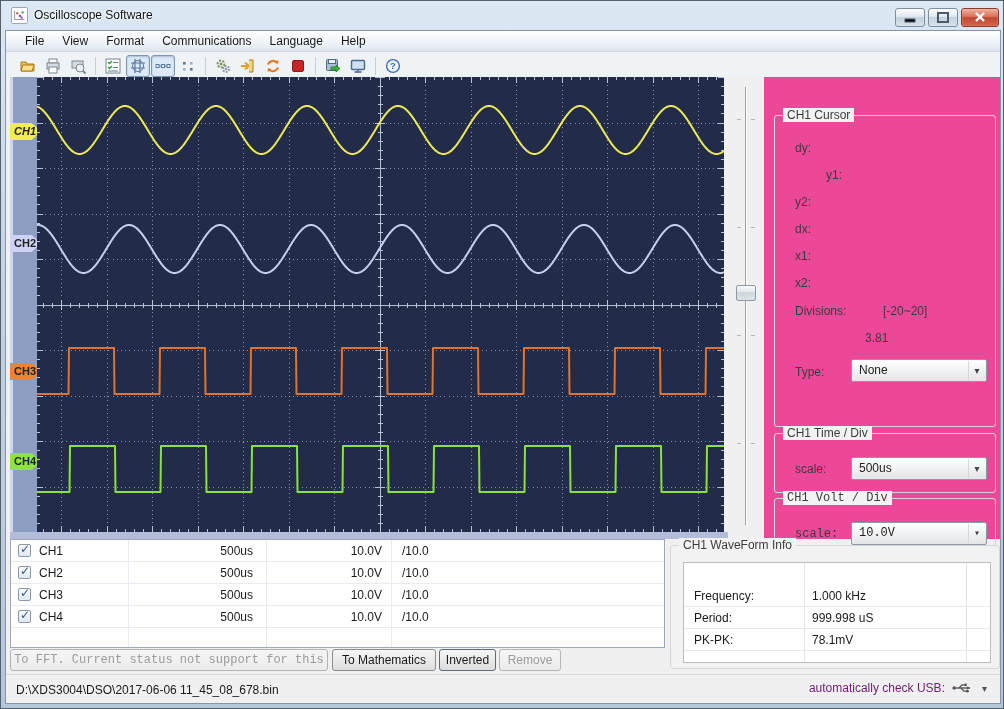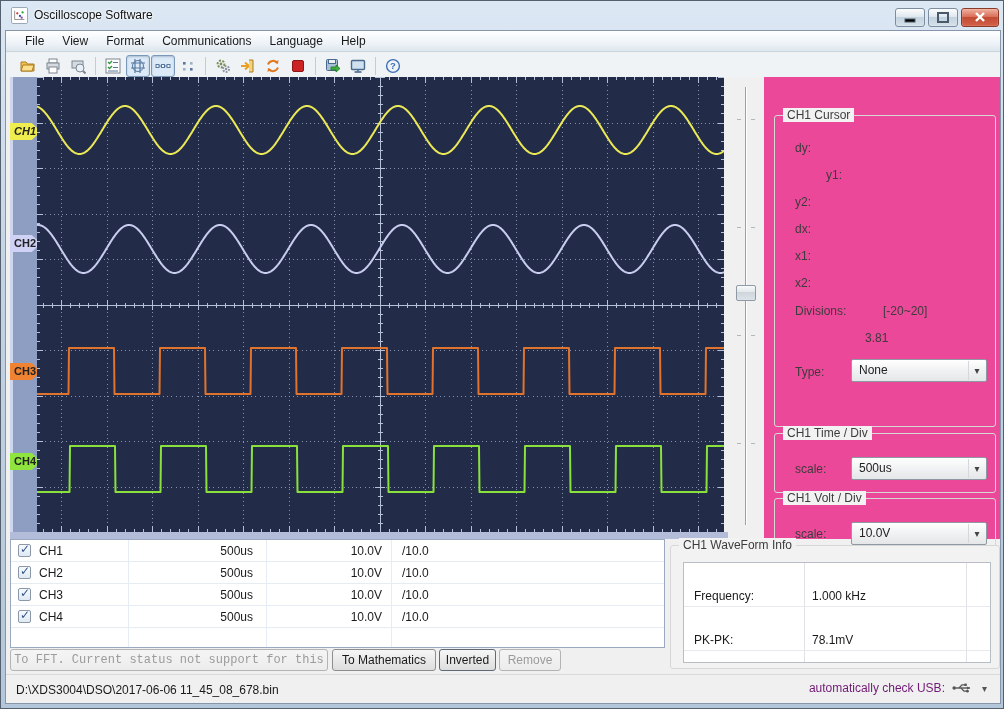--- a/index.html
+++ b/index.html
@@ -689,21 +689,21 @@
 
       <div class="groupbox" style="left:10px;top:356px;width:222px;height:60px;padding-left:20px;">
         <span class="gb-title">CH1 Time / Div</span>
         <span class="fldlabel" style="left:20px;top:28px;">scale:</span>
         <div class="dd" style="left:76px;top:23px;width:136px;">
           <span>500us</span>
           <span class="dd-arrow">▾</span>
         </div>
       </div>
 
-      <div class="groupbox" style="left:10px;top:421px;width:222px;height:60px;">
+      <div class="groupbox" style="left:10px;top:421px;width:222px;height:60px;font-family:Liberation Mono, monospace;">
         <span class="gb-title">CH1 Volt / Div</span>
         <span class="fldlabel" style="left:20px;top:28px;">scale:</span>
         <div class="dd" style="left:76px;top:23px;width:136px;">
           <span>10.0V</span>
           <span class="dd-arrow">▾</span>
         </div>
       </div>
     </div>
 
     <div id="chan-table" class="abs">
@@ -755,20 +755,24 @@
 
     <div id="wfi-group" class="abs">
       <span class="gb-title">CH1 WaveForm Info</span>
       <div id="wfi-table">
         <div class="wfi-colline" style="left:120px;"></div>
         <div class="wfi-colline" style="left:282px;"></div>
         <div class="wfi-row" style="top:22px;">
           <span class="wfi-c1">Frequency:</span>
           <span class="wfi-c2">1.000 kHz</span>
         </div>
+        <div class="wfi-row" style="top:44px;">
+          <span class="wfi-c1">Period:</span>
+          <span class="wfi-c2">999.998 uS</span>
+        </div>
         <div class="wfi-row" style="top:66px;">
           <span class="wfi-c1">PK-PK:</span>
           <span class="wfi-c2">78.1mV</span>
         </div>
       </div>
     </div>
 
     <div id="statusbar" class="abs">
       <span id="file-path" class="abs">D:\XDS3004\DSO\2017-06-06 11_45_08_678.bin</span>
       <div id="usb-area">

